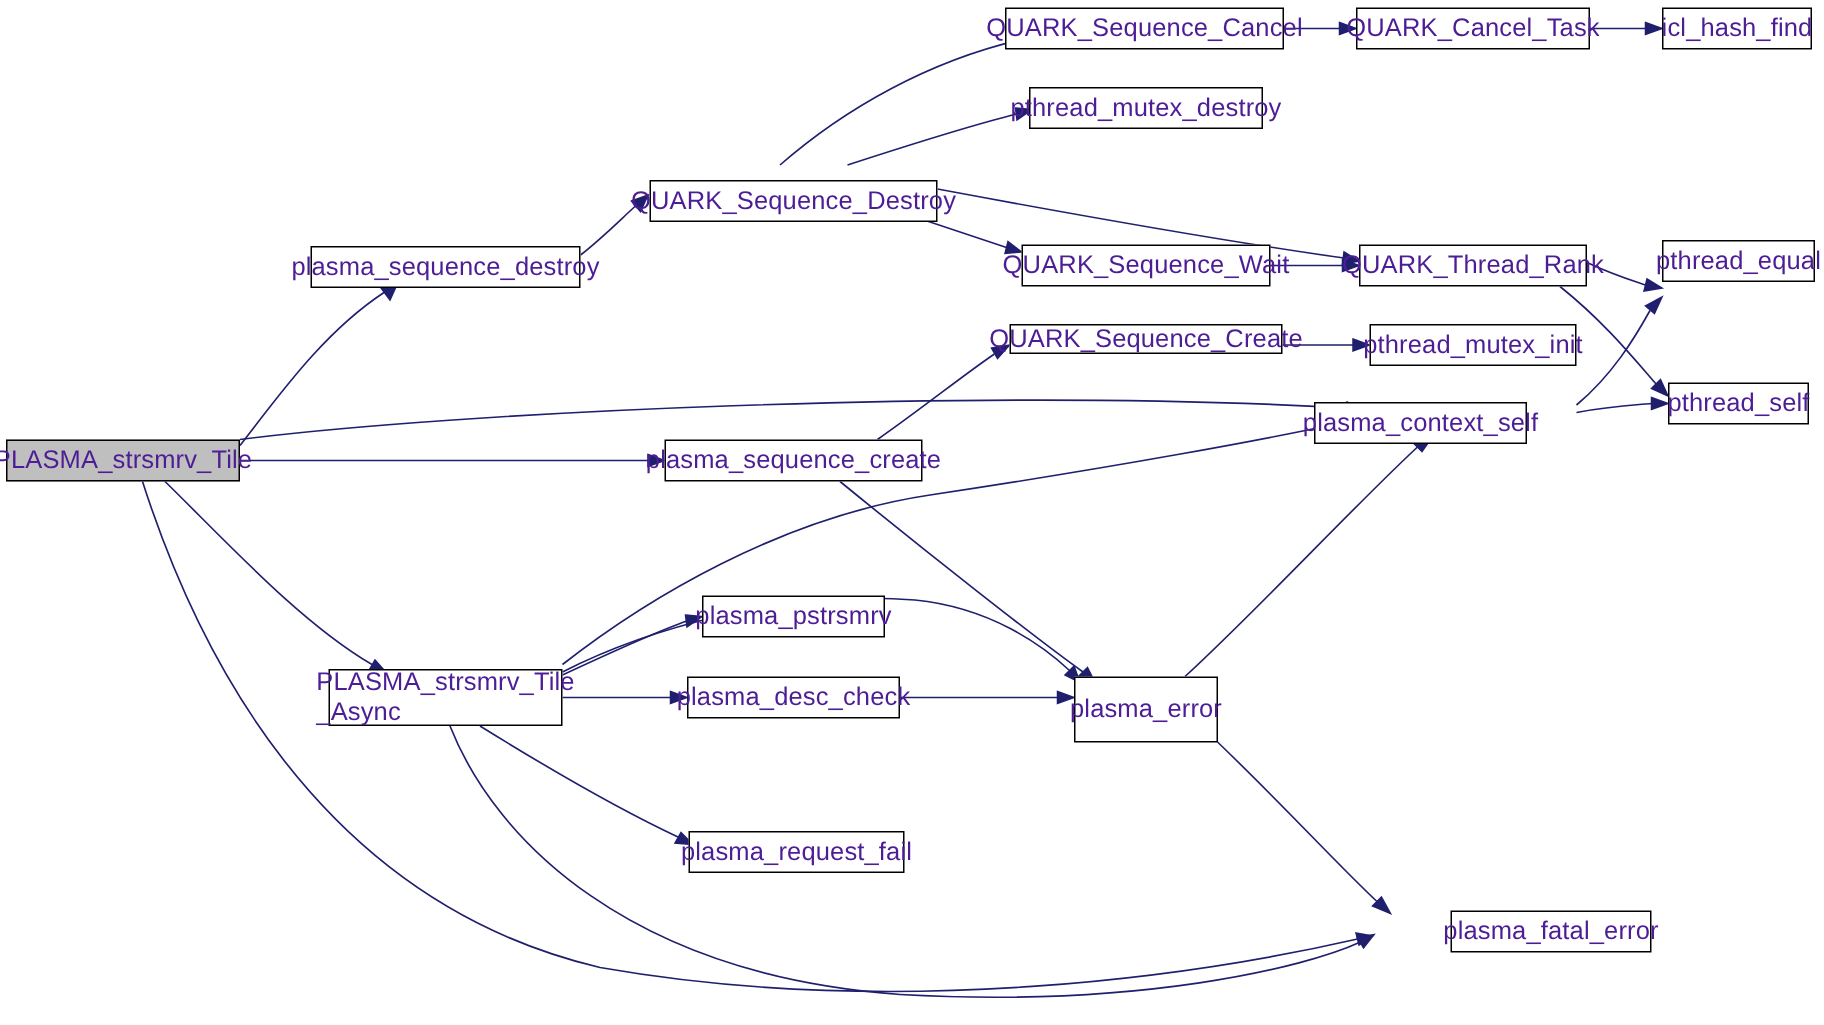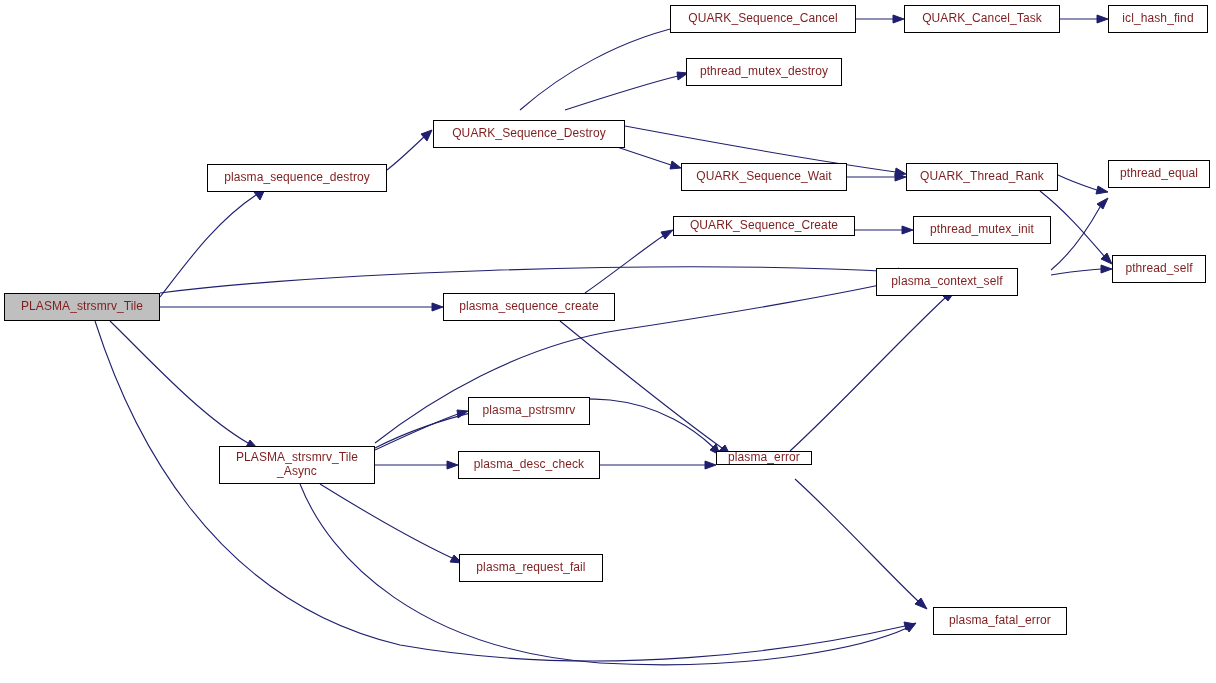--- a/index.html
+++ b/index.html
@@ -12,27 +12,26 @@
     width: 1216px;
     height: 683px;
     background: #ffffff;
     font-family: "Liberation Sans", sans-serif;
   }
   .node {
     position: absolute;
     box-sizing: border-box;
     border: 1px solid #000000;
     background: #ffffff;
-    color: #7f1d1d;
-    font-size: 12px;
+    color: #4c1d95;
+    font-size: 17px;
     line-height: 1.15;
     display: flex;
     align-items: center;
     justify-content: center;
-    text-align: center;
     white-space: pre;
     letter-spacing: 0.1px;
   }
   .node.highlight {
     background: #bfbfbf;
   }
   svg.edges {
     position: absolute;
     left: 0;
     top: 0;
@@ -157,16 +156,16 @@
   <div class="node" style="left:673px; top:216px; width:182px; height:20px;"><span>QUARK_Sequence_Create</span></div>
   <div class="node" style="left:904px; top:5px; width:156px; height:28px;"><span>QUARK_Cancel_Task</span></div>
   <div class="node" style="left:1108px; top:5px; width:100px; height:28px;"><span>icl_hash_find</span></div>
   <div class="node" style="left:906px; top:163px; width:152px; height:28px;"><span>QUARK_Thread_Rank</span></div>
   <div class="node" style="left:913px; top:216px; width:138px; height:28px;"><span>pthread_mutex_init</span></div>
   <div class="node" style="left:1108px; top:160px; width:102px; height:28px;"><span>pthread_equal</span></div>
   <div class="node" style="left:1112px; top:255px; width:94px; height:28px;"><span>pthread_self</span></div>
   <div class="node" style="left:876px; top:268px; width:142px; height:28px;"><span>plasma_context_self</span></div>
   <div class="node" style="left:468px; top:397px; width:122px; height:28px;"><span>plasma_pstrsmrv</span></div>
   <div class="node" style="left:458px; top:451px; width:142px; height:28px;"><span>plasma_desc_check</span></div>
-  <div class="node" style="left:716px; top:451px; width:96px; height:14px;"><span>plasma_error</span></div>
+  <div class="node" style="left:716px; top:451px; width:96px; height:44px;"><span>plasma_error</span></div>
   <div class="node" style="left:459px; top:554px; width:144px; height:28px;"><span>plasma_request_fail</span></div>
-  <div class="node" style="left:933px; top:607px; width:134px; height:28px;"><span>plasma_fatal_error</span></div>
+  <div class="node" style="left:967px; top:607px; width:134px; height:28px;"><span>plasma_fatal_error</span></div>
 </div>
 
 </body></html>

